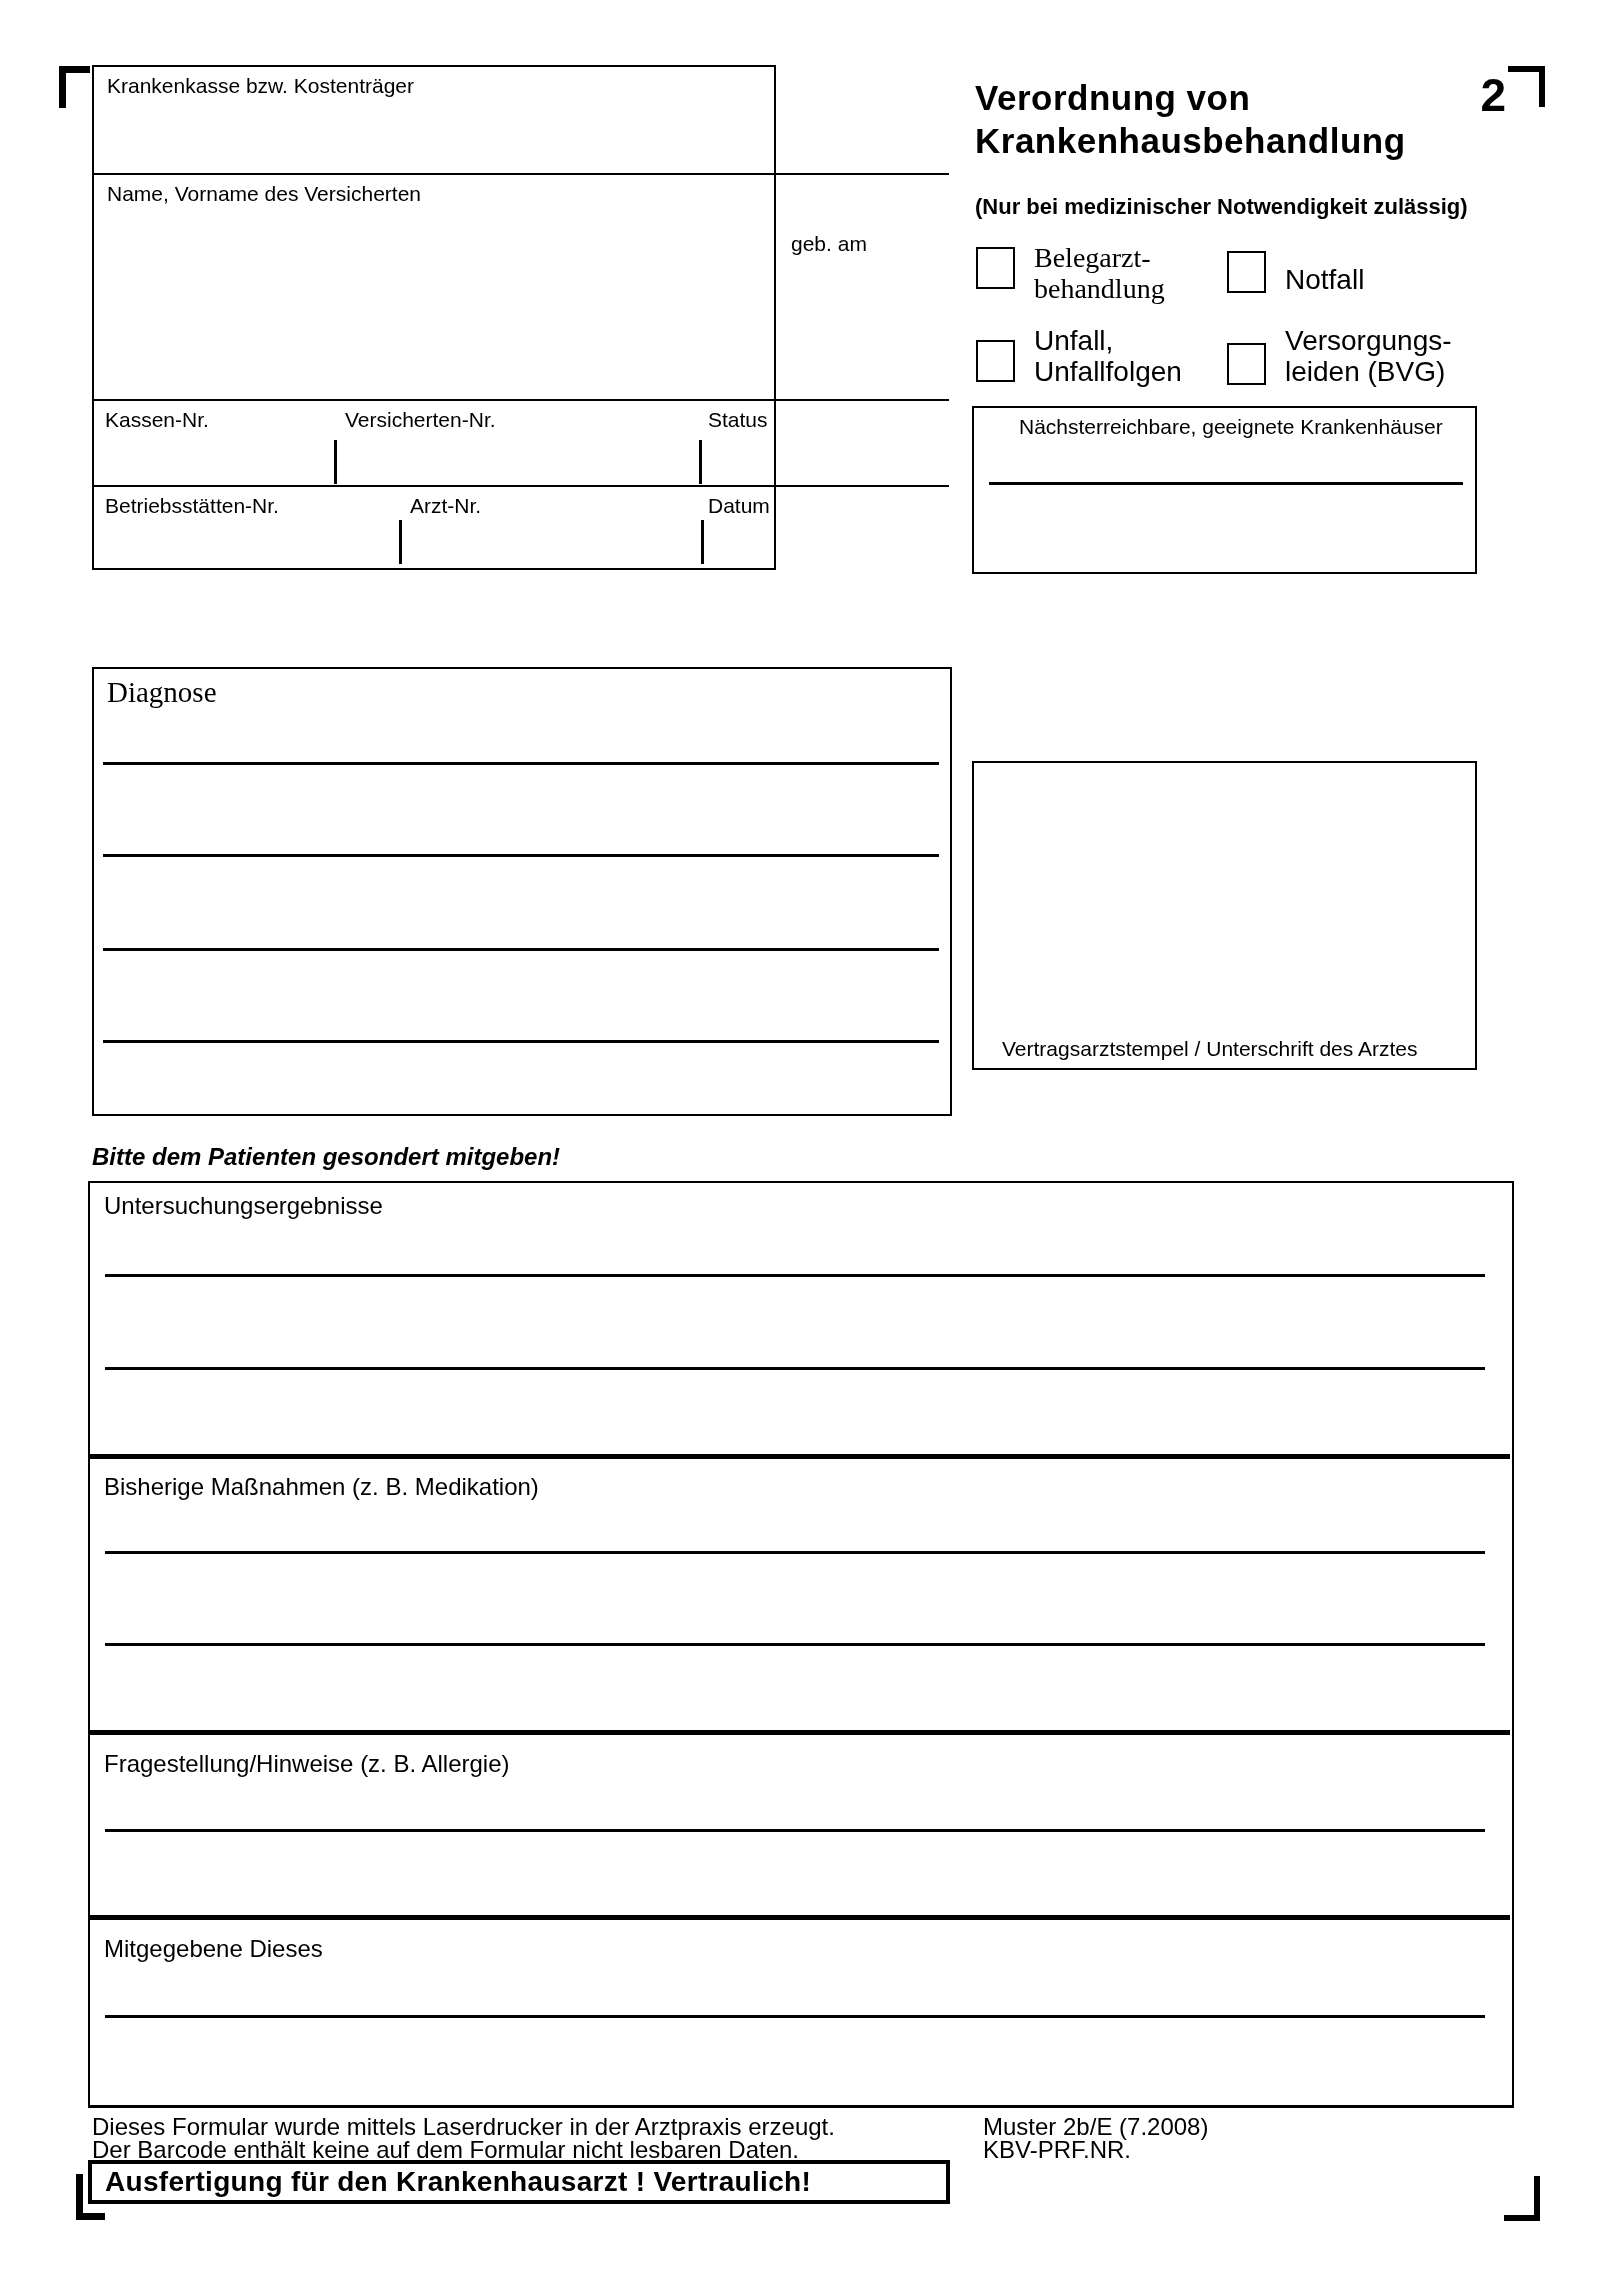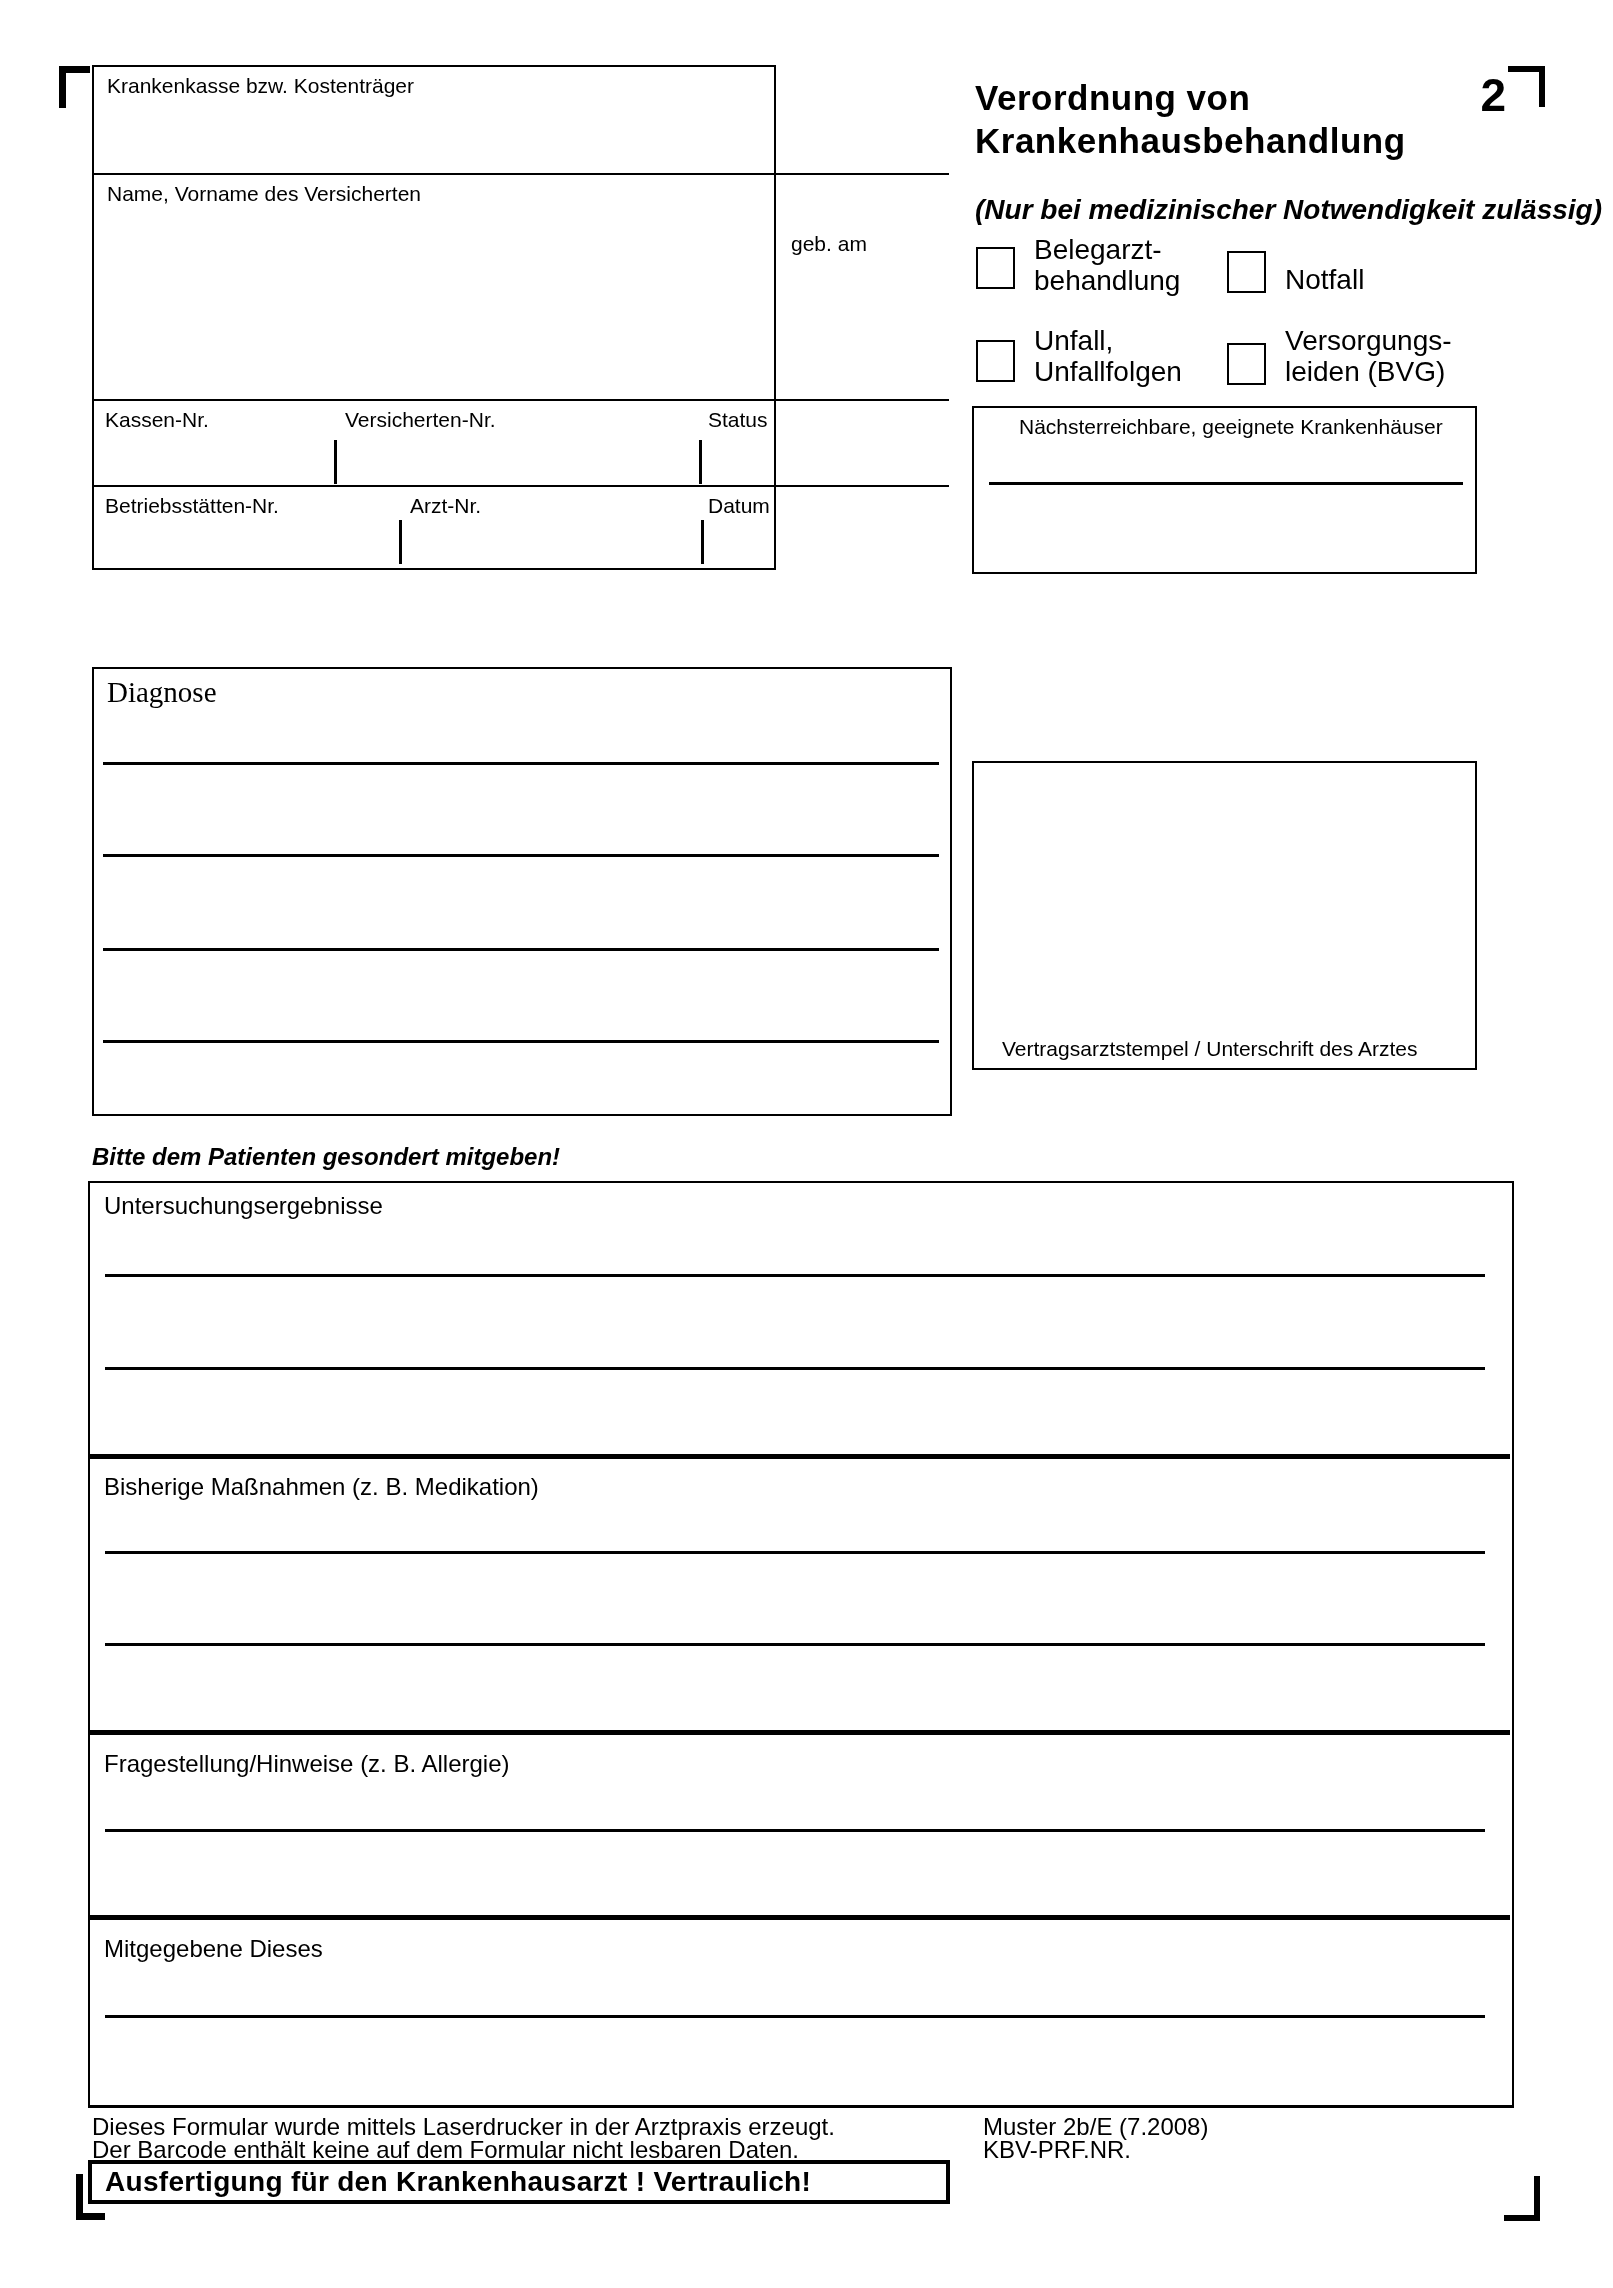--- a/index.html
+++ b/index.html
@@ -13,21 +13,21 @@
   
   .crop { position:absolute; }
   .crop-tl { left:59px; top:66px; width:24px; height:35px; border-top:7.4px solid #000; border-left:7.4px solid #000; }
   .crop-tr { left:1508px; top:66px; width:31px; height:35px; border-top:6.5px solid #000; border-right:6.5px solid #000; }
   .crop-bl { left:76px; top:2174px; width:22px; height:39px; border-bottom:7.4px solid #000; border-left:7.4px solid #000; }
   .crop-br { left:1504px; top:2176px; width:30px; height:39px; border-bottom:6.5px solid #000; border-right:6.5px solid #000; }
   .pagenum { left:1449px; top:68px; width:57px; text-align:right; font-size:46px; font-weight:bold; }
 
   
   .title { left:975px; top:76px; font-size:35px; font-weight:bold; line-height:43px; letter-spacing:0.5px; }
-  .subtitle { left:975px; top:194px; font-size:28px; font-weight:bold; font-style:italic; }
+  .subtitle { left:975px; top:194px; font-size:22px; font-weight:bold; }
 
   
   .insbox { left:92px; top:65px; width:684px; height:505px; border:2.8px solid #000; box-sizing:border-box; }
   .insrow { position:absolute; left:0; width:855px; box-sizing:border-box; }
   .row1 { top:0; height:108px; border-bottom:2.8px solid #000; }
   .row2 { top:108px; height:226px; border-bottom:2.8px solid #000; }
   .row3 { top:334px; height:86px; border-bottom:2.8px solid #000; }
   .row4 { top:420px; height:79px; }
   .flabel { position:absolute; font-size:21px; white-space:nowrap; }
   .vtick { position:absolute; width:2.8px; background:#000; }
@@ -104,21 +104,21 @@
     <div class="insrow row4">
       <div class="flabel" style="left:11px; top:7.4px;">Betriebsstätten-Nr.</div>
       <div class="flabel" style="left:316px; top:7.4px;">Arzt-Nr.</div>
       <div class="flabel" style="left:614px; top:7.4px;">Datum</div>
       <div class="vtick" style="left:305px; top:33px; height:44px;"></div>
       <div class="vtick" style="left:607px; top:33px; height:44px;"></div>
     </div>
   </div>
 
   <div class="checkbox" style="left:976px; top:247px;"></div>
-  <div class="cblabel" style="left:1034px; top:234px;">
+  <div class="cblabel" style="left:1034px; top:242px;font-family:Liberation Serif, serif;">
     <div>Belegarzt-</div>
     <div>behandlung</div>
   </div>
   <div class="checkbox" style="left:1227px; top:251px;"></div>
   <div class="cblabel" style="left:1285px; top:264px;">Notfall</div>
 
   <div class="checkbox" style="left:976px; top:340px;"></div>
   <div class="cblabel" style="left:1034px; top:325px;">
     <div>Unfall,</div>
     <div>Unfallfolgen</div>

